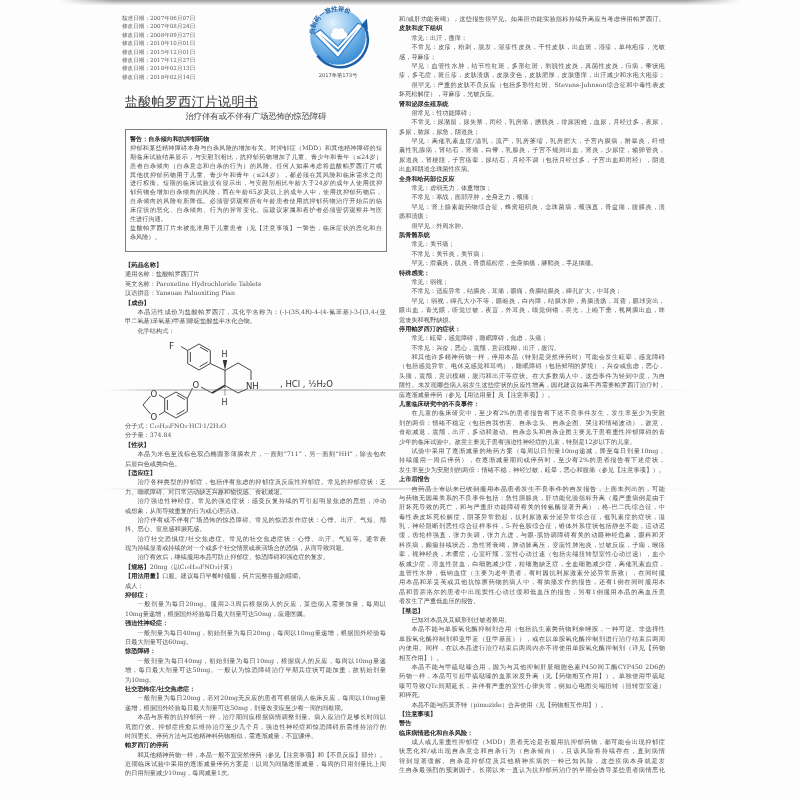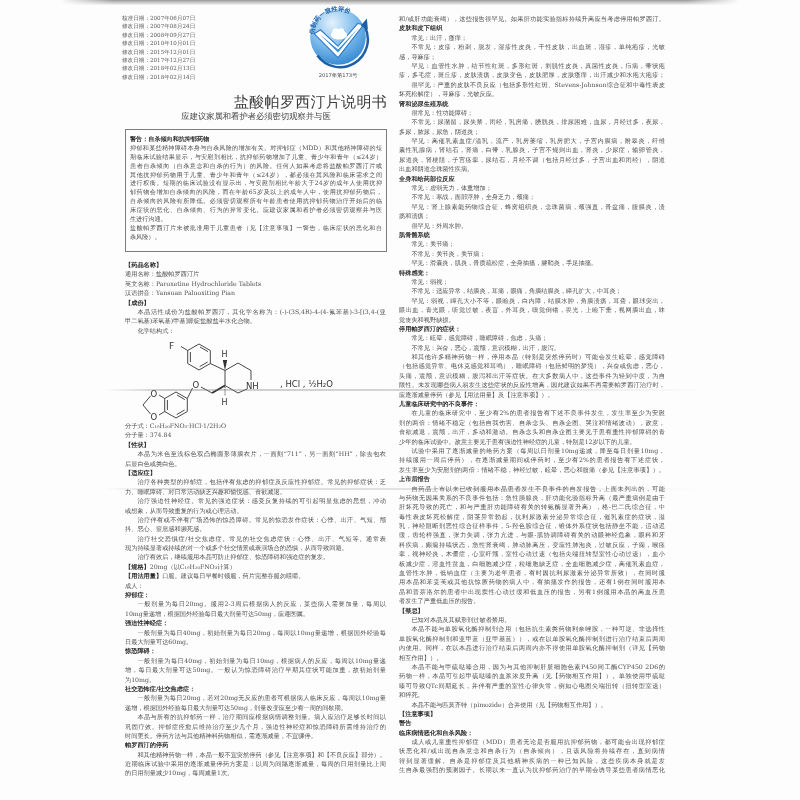--- a/index.html
+++ b/index.html
@@ -9,22 +9,22 @@
     background:linear-gradient(to bottom, rgba(120,120,120,0.75), rgba(200,200,200,0.15));
     -webkit-mask-image:linear-gradient(to right, transparent, #000 8%, #000 92%, transparent);
     mask-image:linear-gradient(to right, transparent, #000 8%, #000 92%, transparent); }
   .fold { position:absolute; left:105px; width:600px; height:2px;
     background:linear-gradient(to right, rgba(110,110,110,0), rgba(110,110,110,0.35) 10%, rgba(110,110,110,0.25) 60%, rgba(110,110,110,0)); }
   .dates { position:absolute; left:122px; top:14px; font-size:5.6px; line-height:8.4px; color:#5a5a5a; }
   .dates .d { height:8.4px; white-space:nowrap; }
   .logo { position:absolute; left:305px; top:4px; width:66px; height:66px; }
   .logo-caption { position:absolute; left:300px; width:76px; top:72px; text-align:center;
     font-family:"DejaVu Sans","Liberation Sans",sans-serif; font-size:5.2px; color:#4a4a4a; }
-  .title { position:absolute; left:125px; width:262px; top:95px; height:14px; line-height:14px; text-align:right;
-    font-family:"DejaVu Sans","Liberation Sans",sans-serif; font-size:15px; color:#3a3a3a; letter-spacing:0.3px; }
+  .title { position:absolute; left:125px; width:262px; top:95px; height:14px; line-height:14px; text-align:left;
+    font-family:"DejaVu Sans","Liberation Sans",sans-serif; font-size:13px; color:#3a3a3a; letter-spacing:0.3px;text-decoration:underline; }
   .subtitle { position:absolute; left:125px; width:262px; top:111px; height:11px; line-height:11px; text-align:center;
     font-family:"DejaVu Sans","Liberation Sans",sans-serif; font-size:8.3px; color:#444; }
   .warn-box { position:absolute; left:125px; top:129px; width:262px; height:123px; box-sizing:border-box;
     border:1px solid #7d7d7d; }
   .warn-lines { position:absolute; left:4px; right:4px; top:5px; font-size:6.1px; color:#4d4d4d; }
   .warn-lines .ln { height:8.9px; line-height:8.9px; }
   .col { position:absolute; font-size:6.2px; color:#4d4d4d; }
   .ln { height:9.4px; line-height:9.4px; overflow:hidden; text-align:left; }
   .ln.f { text-align:justify; text-align-last:justify; }
   .ln.i { text-indent:12.4px; }
@@ -70,21 +70,21 @@
   <polygon points="14,29 32,47 52,23 32,44" fill="#3a8fd9"></polygon>
   <ellipse cx="33" cy="30" rx="8" ry="4.5" fill="#ffffff"></ellipse>
   <circle cx="30" cy="27" r="3.5" fill="#ffffff"></circle>
   <circle cx="35" cy="26.5" r="3" fill="#ffffff"></circle>
   <path d="M12,50 A27,27 0 0 0 58,22" fill="none" stroke="#1d5fa6" stroke-width="2.4"></path>
   <polygon points="60,14 61,25 54,21" fill="#1d5fa6"></polygon>
 </svg>
 <div class="logo-caption">2017年第173号</div>
 
 <div class="title">盐酸帕罗西汀片说明书</div>
-<div class="subtitle">应建议家属和看护者必须密切观察并与医</div>
+<div class="subtitle">治疗伴有或不伴有广场恐怖的惊恐障碍</div>
 
 <div class="warn-box">
   <div class="warn-lines">
 
   <div class="ln h">警告：自杀倾向和抗抑郁药物</div>
       <div class="ln f">抑郁和某些精神障碍本身与自杀风险的增加有关。对抑郁症（MDD）和其他精神障碍的短</div>
       <div class="ln f">期临床试验结果显示，与安慰剂相比，抗抑郁药物增加了儿童、青少年和青年（≤24岁）</div>
       <div class="ln f">患者自杀倾向（自杀意念和自杀的行为）的风险。任何人如果考虑将盐酸帕罗西汀片或</div>
       <div class="ln f">其他抗抑郁药物用于儿童、青少年和青年（≤24岁），都必须在其风险和临床需求之间</div>
       <div class="ln f">进行权衡。短期的临床试验没有显示出，与安慰剂相比年龄大于24岁的成年人使用抗抑</div>

